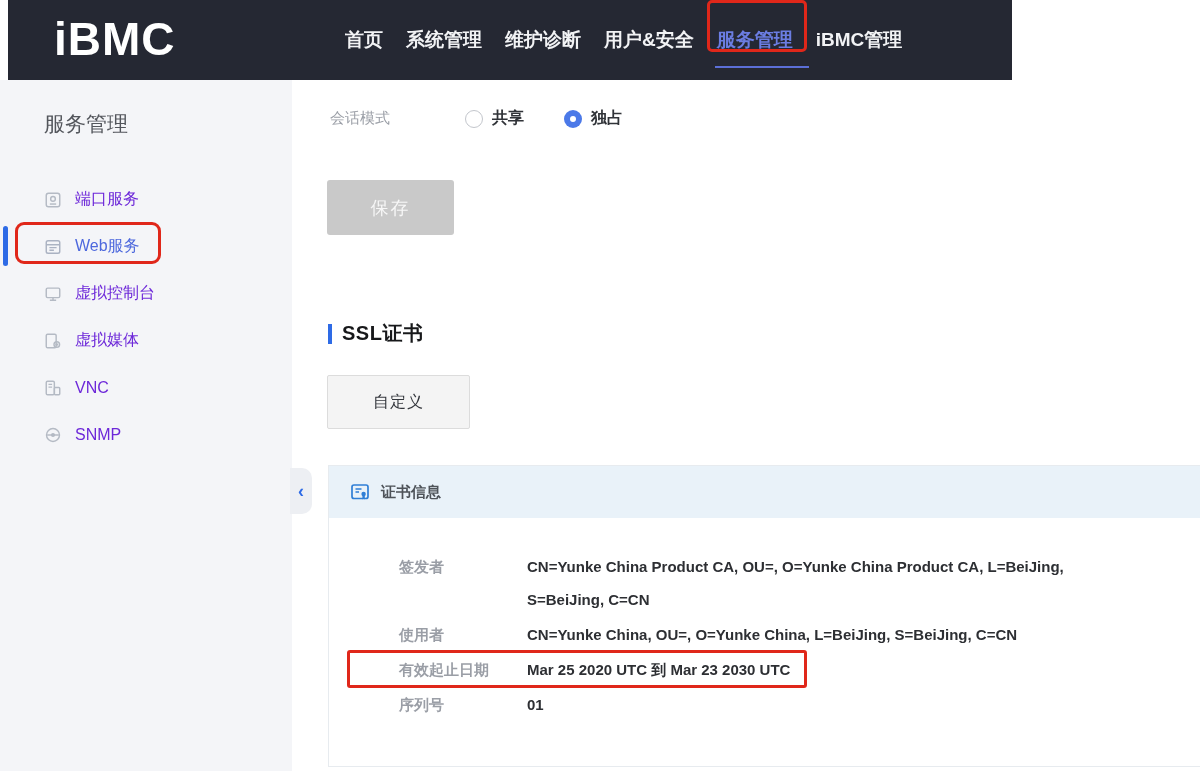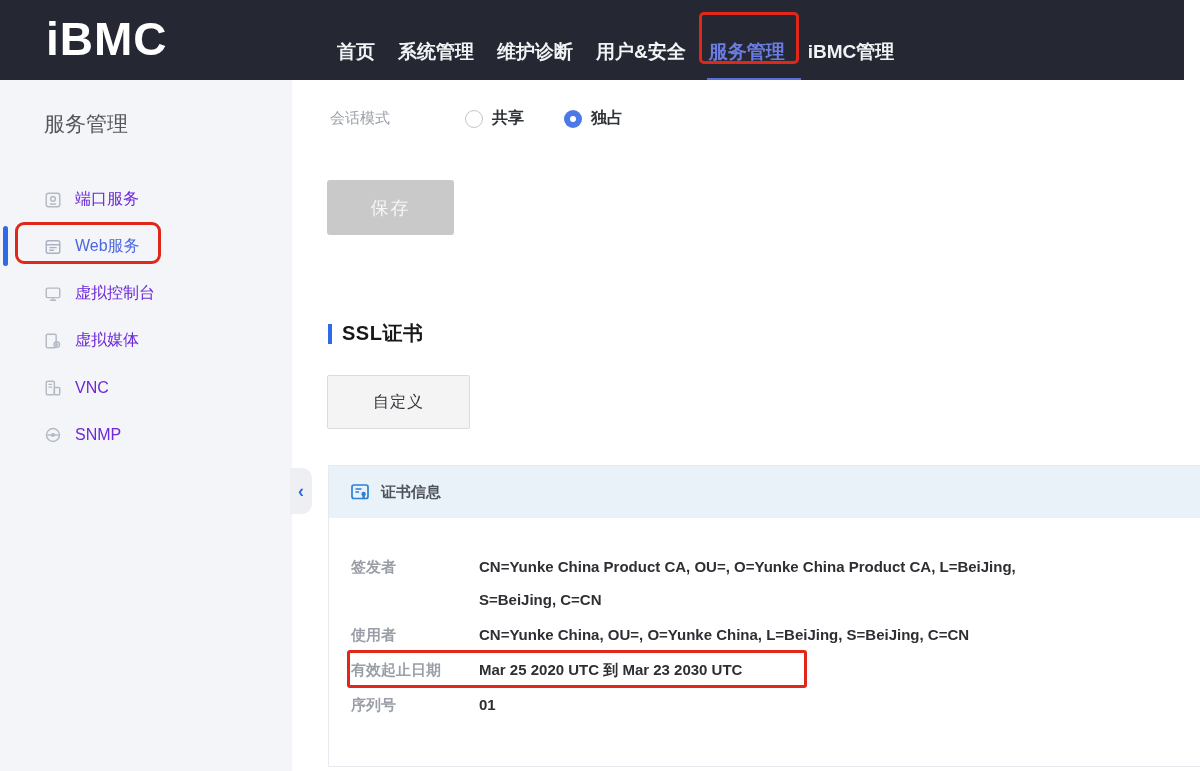--- a/index.html
+++ b/index.html
@@ -4,23 +4,23 @@
 <style>
   * { box-sizing: border-box; }
   html,body { margin:0; padding:0; }
   body {
     width:1200px; height:771px; position:relative; overflow:hidden;
     background:#ffffff;
     font-family:"Liberation Sans","DejaVu Sans",sans-serif;
   }
 
   
-  .navbar { position:absolute; left:0; top:0; width:1184px; height:80px; background:#252833; }
+  .navbar { position:absolute; left:8px; top:0; width:1004px; height:80px; background:#252833; }
   .logo { position:absolute; left:46px; top:12px; font-size:46px; font-weight:bold; color:#ffffff; letter-spacing:1px; }
-  .nav { position:absolute; left:337px; top:0; height:80px; display:flex; align-items:center; gap:23px;margin-top:12px; }
+  .nav { position:absolute; left:337px; top:0; height:80px; display:flex; align-items:center; gap:23px; }
   .nav-item { color:#f2f3f5; font-size:19px; font-weight:bold; white-space:nowrap; position:relative; cursor:pointer; }
   .nav-item.active { color:#6b7de2; }
   .nav-underline { position:absolute; left:-2px; top:39px; width:94px; height:2px; background:#5b6fd8; }
 
   
   .ann { position:absolute; border:3px solid #e0271a; pointer-events:none; z-index:6; }
   .nav-ann  { left:-10px; top:-27px; width:100px; height:52px; border-radius:5px; }
   .side-ann { left:15px;  top:-1px;  width:146px; height:42px; border-radius:9px; }
   .date-ann { left:-4px;  top:-3px;  width:460px; height:38px; border-radius:3px; }
 
@@ -62,21 +62,21 @@
                 border:1px solid #dcdcdc; border-radius:2px; font-size:16px; color:#33363c;
                 display:flex; align-items:center; justify-content:center; letter-spacing:1px;
                 font-family:"Liberation Sans","DejaVu Sans",sans-serif; cursor:pointer; }
 
   .cert-panel { position:absolute; left:36px; right:-1px; top:385px; height:302px;
                 border:1px solid #e7ebef; background:#ffffff;font-weight:bold; }
   .cert-header { height:52px; background:#e9f2f9; display:flex; align-items:center; padding-left:21px; gap:11px; }
   .cert-header-title { font-size:15px; color:#4e5359; }
   .cert-body { padding:32px 0 0 22px; }
   .cert-row { display:flex; margin-bottom:2px; position:relative; }
-  .cert-label { width:128px; flex-shrink:0; font-size:15px; color:#9a9ea6; line-height:33px; }
+  .cert-label { width:128px; flex-shrink:0; font-size:15px; color:#9a9ea6; line-height:33px;margin-left:48px; }
   .cert-value { font-size:15px; color:#2d2f33; line-height:33px; max-width:555px; }
 </style>
 </head>
 <body>
 
 <div class="navbar">
   <div class="logo">iBMC</div>
   <div class="nav">
     <div class="nav-item">首页</div>
     <div class="nav-item">系统管理</div>

